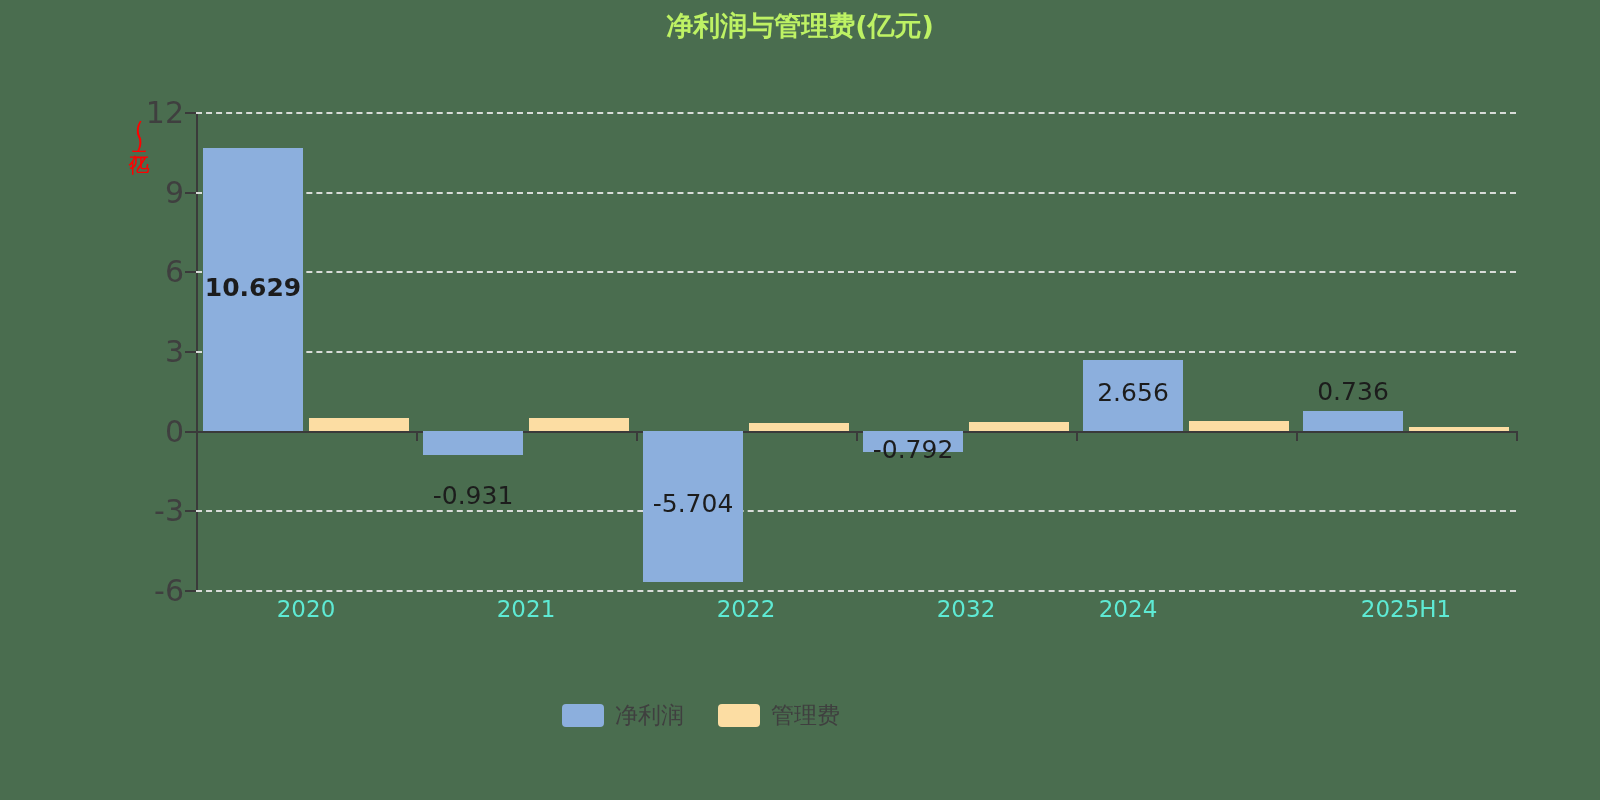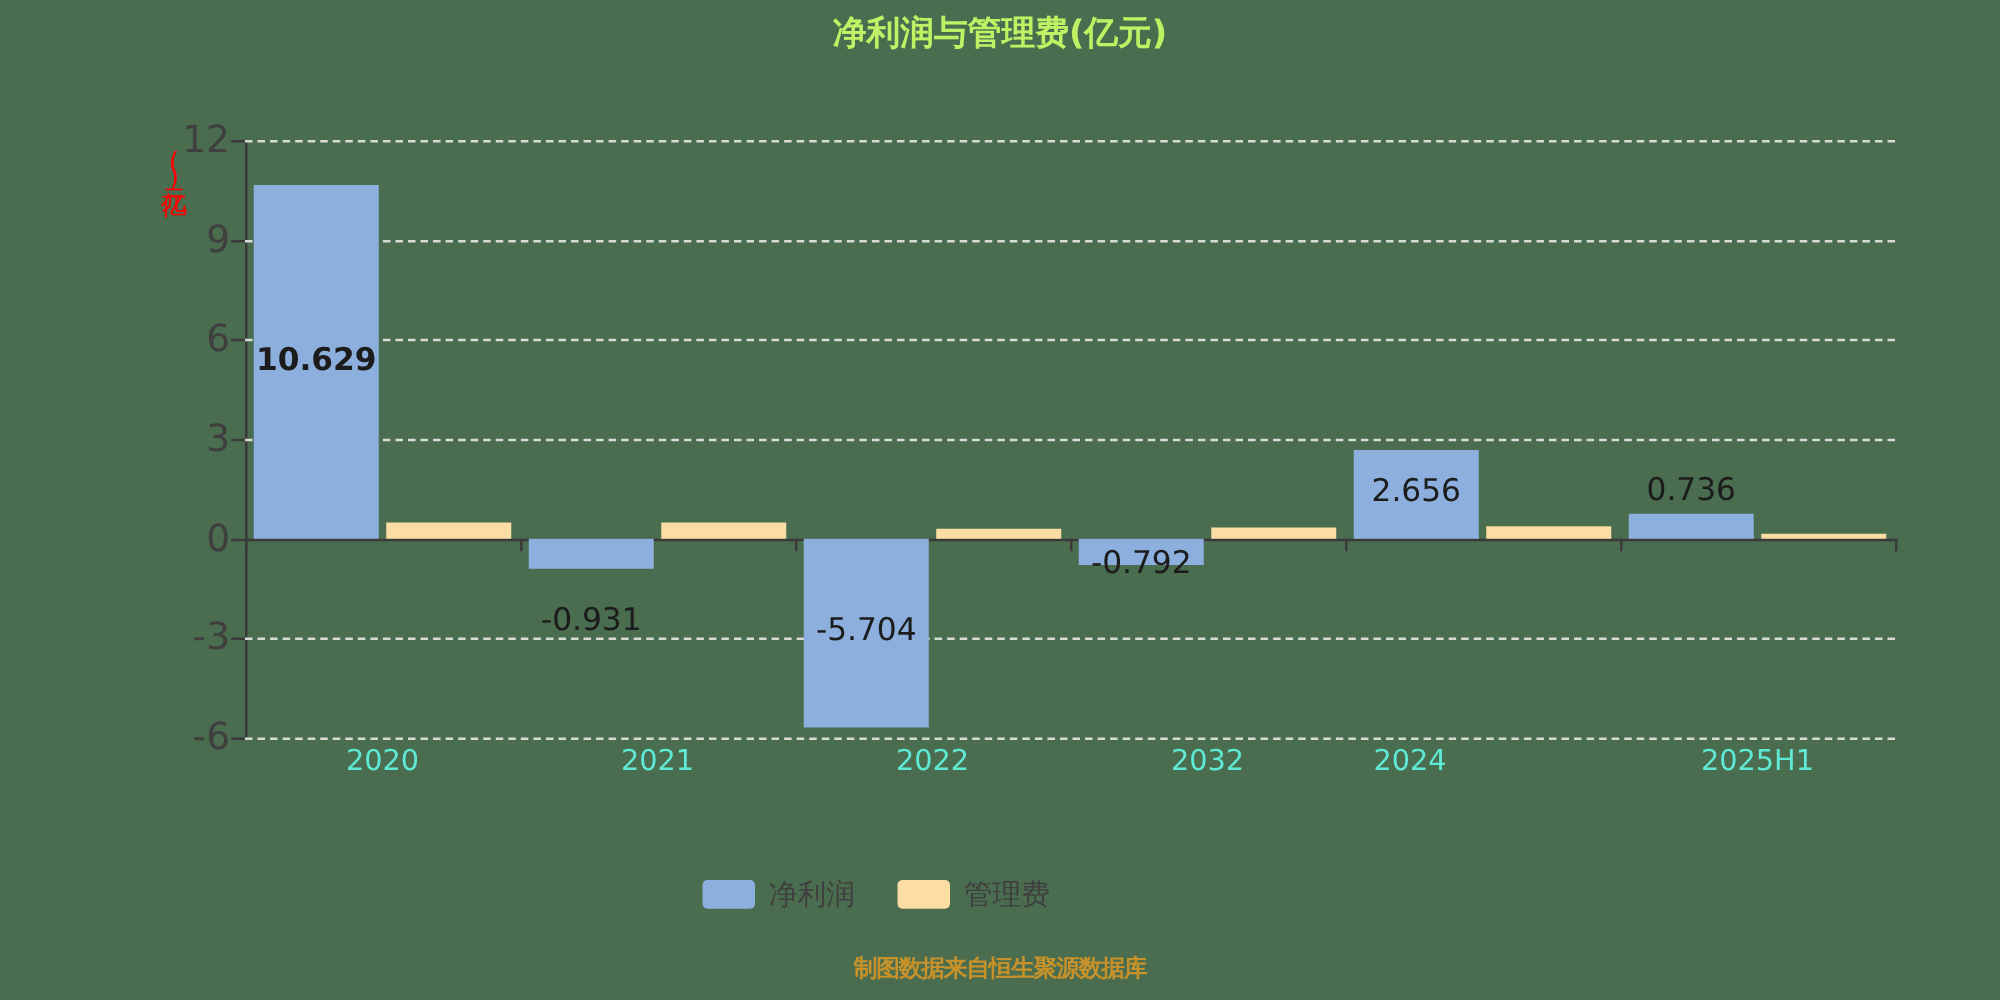--- a/index.html
+++ b/index.html
@@ -216,15 +216,14 @@
     <div class="legend-item">
       <span class="legend-swatch" id="sw0" style="background: rgb(140, 175, 221);"></span>
       <span class="legend-text">净利润</span>
     </div>
     <div class="legend-item">
       <span class="legend-swatch" id="sw1" style="background: rgb(252, 221, 163);"></span>
       <span class="legend-text">管理费</span>
     </div>
   </div>
 
-  <div class="watermark">制图数据来自恒生聚源数据库</div>
 
 </div>
 
 </body></html>

